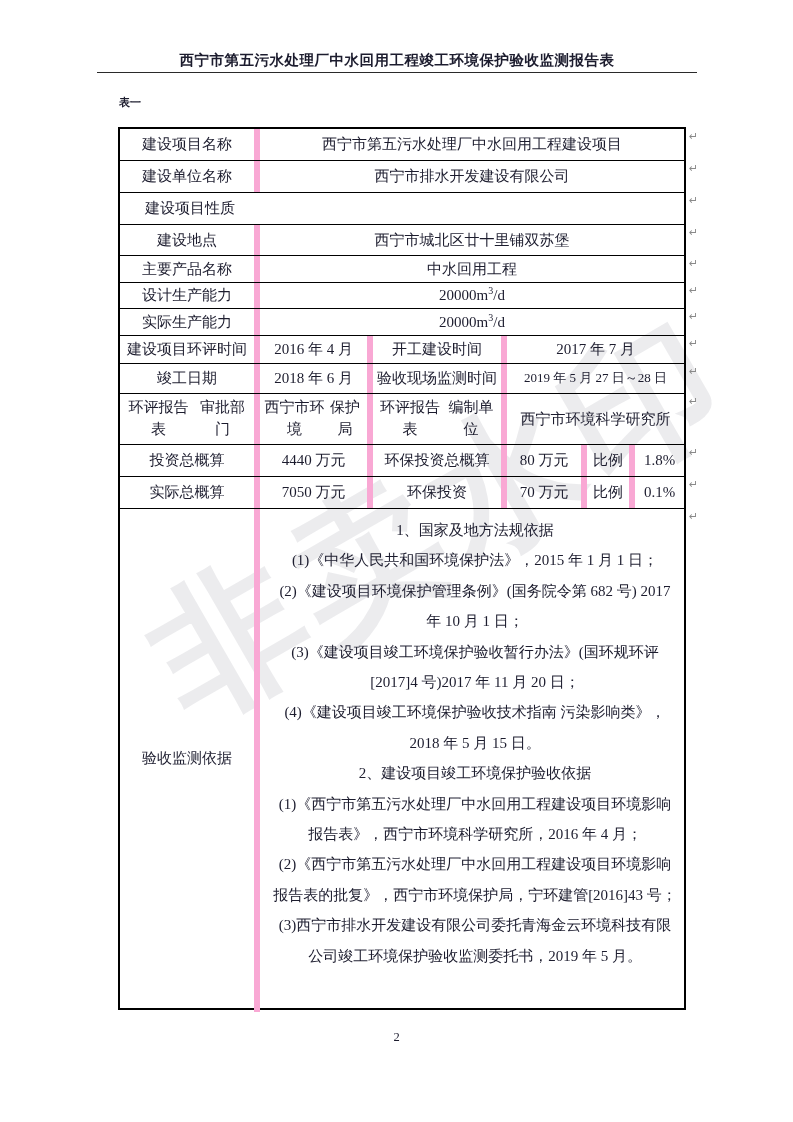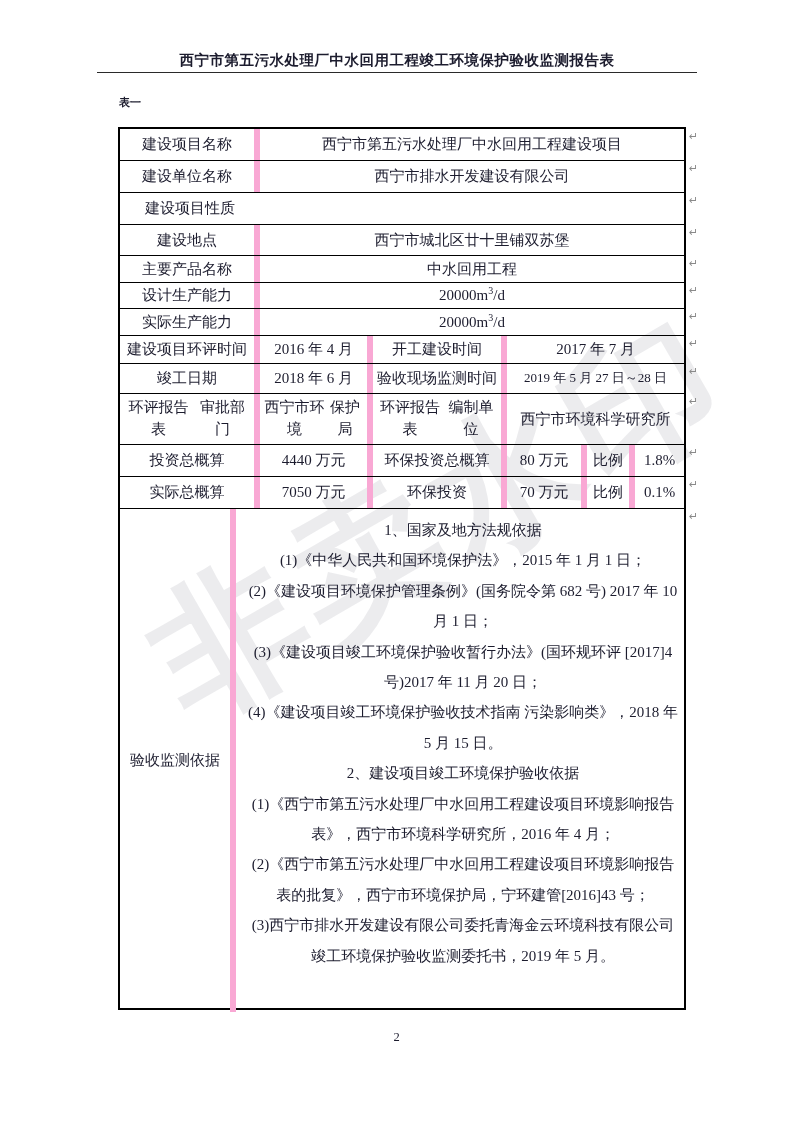--- a/index.html
+++ b/index.html
@@ -48,21 +48,21 @@
   .c3{width:134px;flex:0 0 auto;}
   .c4{flex:1 1 auto;}
   .c4a{width:80px;flex:0 0 auto;}
   .c4b{width:48px;flex:0 0 auto;}
   .c4c{flex:1 1 auto;}
   .small{font-size:13px;}
   .two-line{flex-direction:row;justify-content:center;line-height:1.45;}
   sup{font-size:10px;vertical-align:super;line-height:0;}
   
   .basis-row{height:503px;}
-  .basis-label{width:116px;flex:0 0 auto;}
+  .basis-label{width:140px;flex:0 0 auto;font-family:Liberation Mono, monospace;}
   .basis-content{
     flex:1 1 auto;box-sizing:border-box;border-right:none;
     padding:6px 6px 0 12px;text-align:left;display:block;
   }
   .basis-content p{
     margin:0;line-height:30.4px;font-size:15px;
   }
   .basis-content p.bold{font-weight:normal;}
   
   .page-number{

